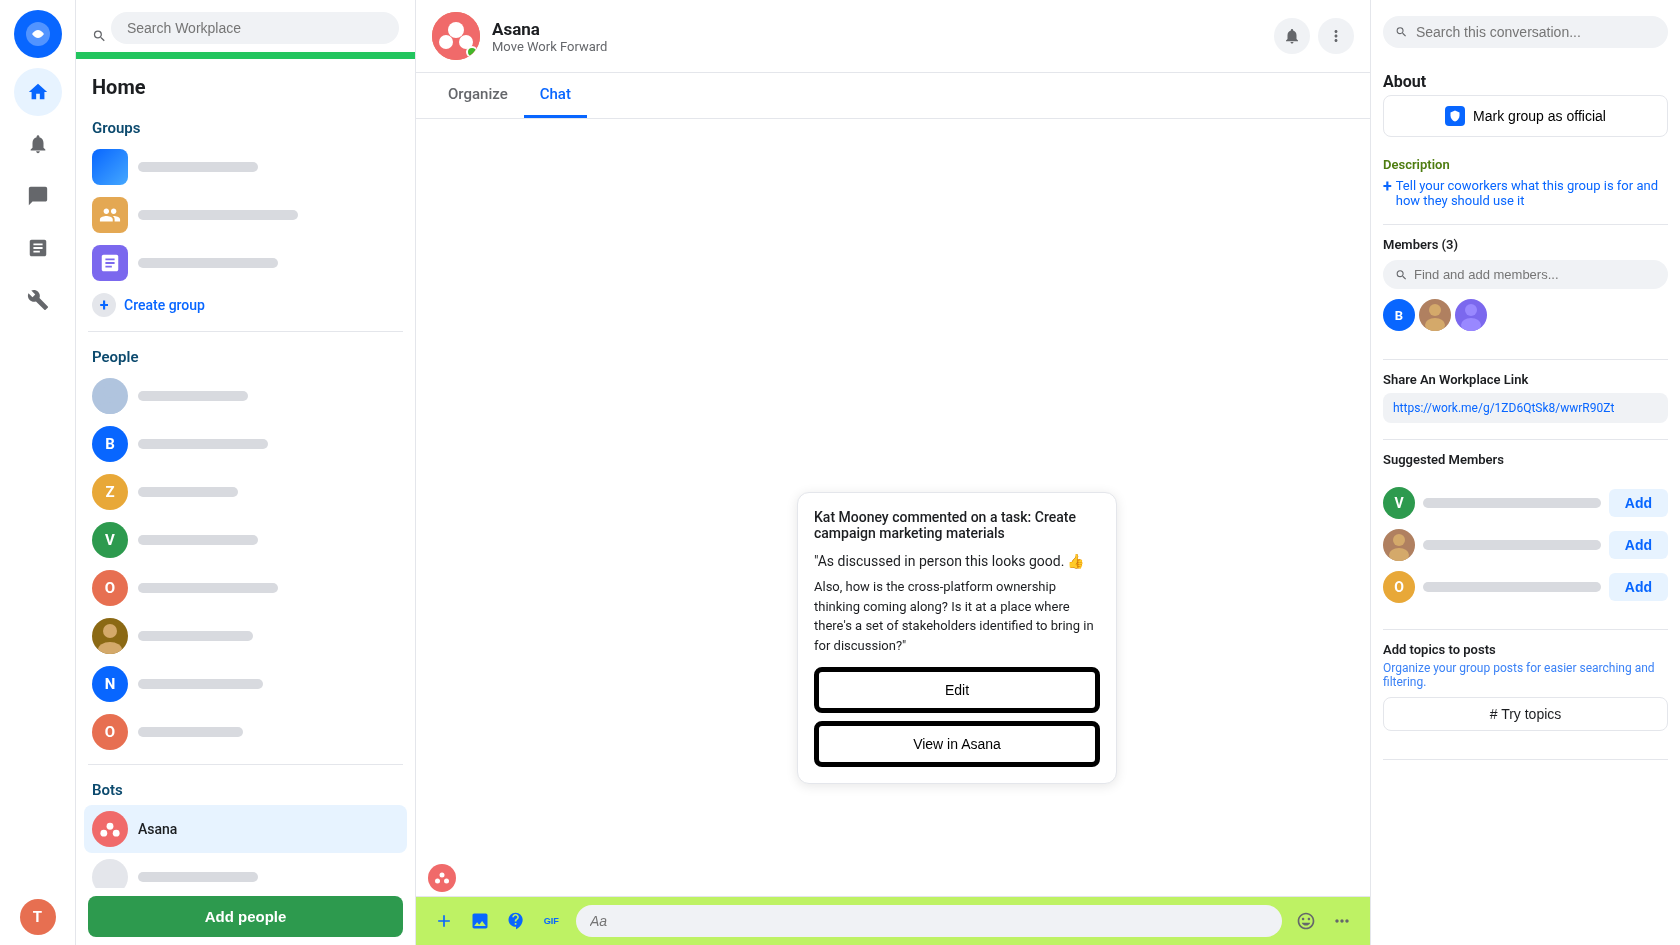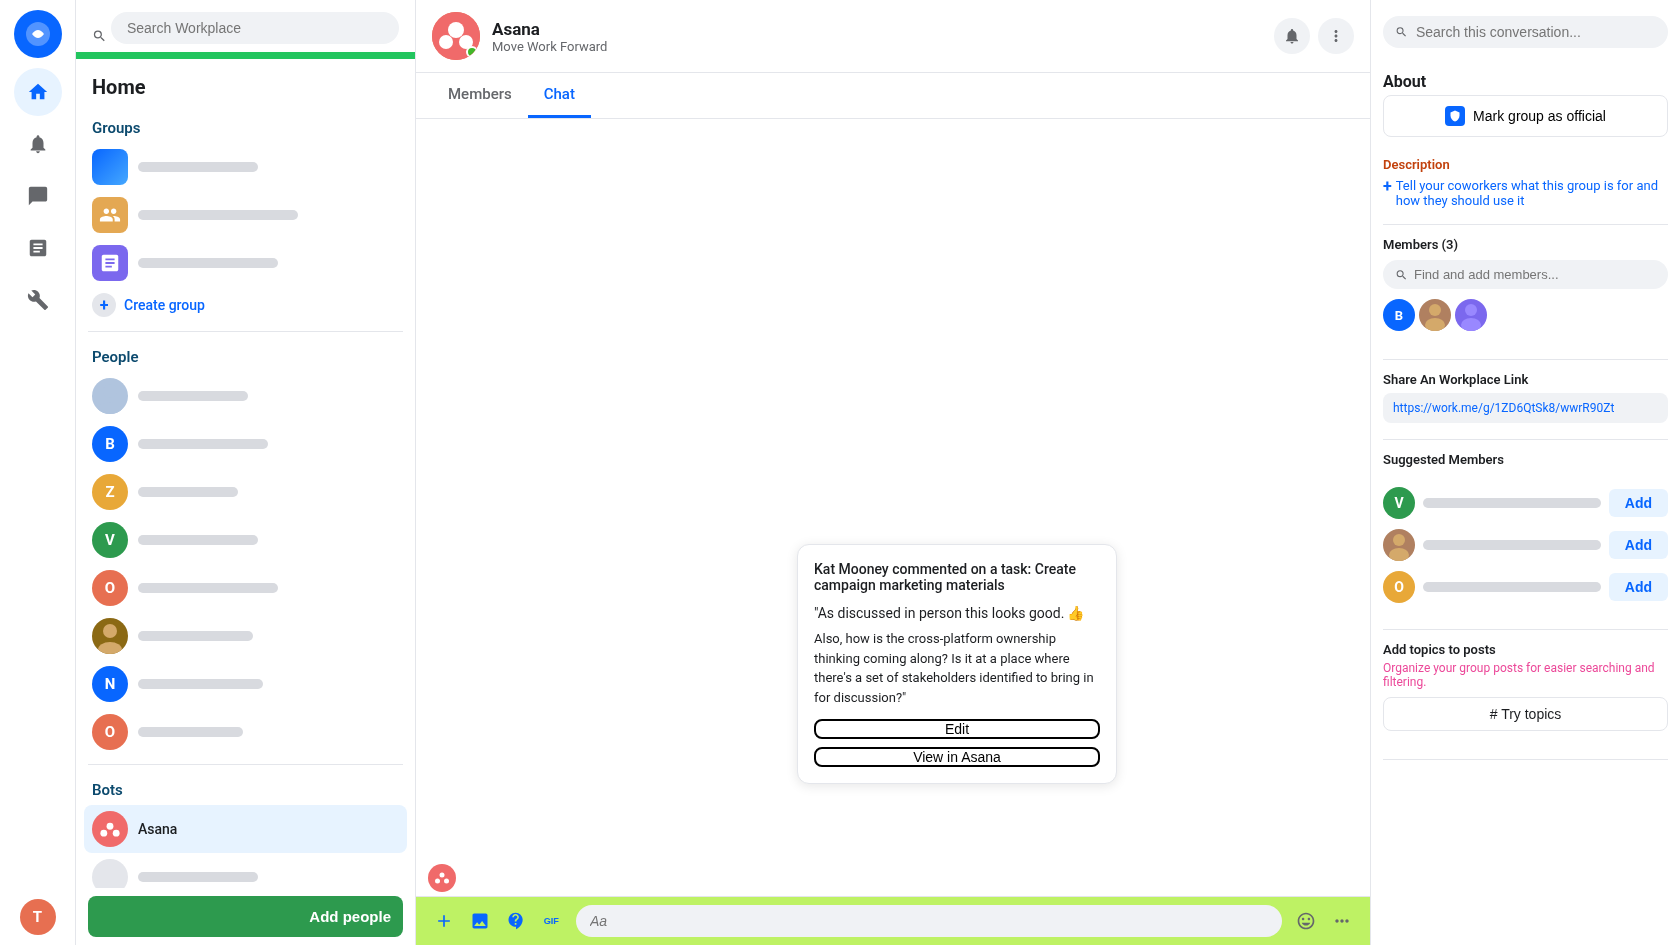--- a/index.html
+++ b/index.html
@@ -127,21 +127,20 @@
       margin: 8px 12px;
       background: #2d9a4e;
       color: white;
       border: none;
       border-radius: 8px;
       padding: 12px;
       font-size: 15px;
       font-weight: 600;
       cursor: pointer;
       width: calc(100% - 24px);
-      text-align: right;
     }
 
     
     .main {
       flex: 1;
       display: flex;
       flex-direction: column;
       background: #fff;
       min-width: 0;
     }
@@ -233,22 +232,22 @@
       line-height: 1.5;
     }
     .notif-actions {
       margin-top: 12px;
       display: flex;
       flex-direction: column;
       gap: 8px;
     }
     .notif-btn {
       width: 100%;
-      padding: 0;
-      border: 2px solid #000000;
+      padding: 10px;
+      border: 5px solid #000000;
       border-radius: 8px;
       background: #fff;
       font-size: 14px;
       font-weight: 500;
       cursor: pointer;
       text-align: center;
     }
 
     
     .chat-input-area {
@@ -325,21 +324,21 @@
       margin-bottom: 12px;
     }
     .shield-icon {
       width: 20px; height: 20px;
       background: #0866ff;
       border-radius: 4px;
       display: flex; align-items: center; justify-content: center;
       color: white; font-size: 11px;
     }
     .description-section { padding: 4px 12px 8px; }
-    .desc-label { font-size: 13px; font-weight: 600; color: #c2410c; margin-bottom: 6px; }
+    .desc-label { font-size: 13px; font-weight: 600; color: #4d7c0f; margin-bottom: 6px; }
     .desc-link { color: #0866ff; font-size: 13px; cursor: pointer; display: flex; gap: 4px; align-items: flex-start; }
     .plus-icon { font-size: 16px; font-weight: bold; margin-top: -1px; }
     .members-section { padding: 4px 12px 8px; }
     .members-label { font-size: 13px; font-weight: 600; color: #1c1e21; margin-bottom: 8px; }
     .find-members {
       display: flex; align-items: center; gap: 6px;
       background: #f0f2f5; border-radius: 20px; padding: 7px 12px;
       margin-bottom: 10px;
     }
     .find-members input { background: transparent; border: none; outline: none; font-size: 13px; color: #65676b; width: 100%; }
@@ -375,21 +374,21 @@
     .suggested-name-bar {
       flex: 1; height: 10px; background: #d8dadf; border-radius: 5px;
     }
     .add-btn {
       background: #e7f3ff; border: none; border-radius: 6px;
       color: #0866ff; font-weight: 600; font-size: 14px;
       padding: 6px 16px; cursor: pointer;
     }
     .topics-section { padding: 4px 12px 8px; }
     .topics-label { font-size: 13px; font-weight: 600; color: #1c1e21; margin-bottom: 4px; }
-    .topics-desc { font-size: 12px; color: #ec4899; margin-bottom: 8px; }
+    .topics-desc { font-size: 12px; color: #3b82f6; margin-bottom: 8px; }
     .try-topics-btn {
       width: 100%; padding: 8px;
       background: #fff; border: 1px solid #e4e6eb; border-radius: 8px;
       font-size: 14px; font-weight: 500; cursor: pointer; color: #1c1e21;
       margin-bottom: 12px;
     }
     .shared-section { padding: 4px 12px 8px; }
     .shared-label { font-size: 15px; font-weight: 700; color: #1c1e21; margin-bottom: 8px; }
     .shared-sub { font-size: 13px; font-weight: 600; color: #1c1e21; margin-bottom: 4px; }
     .shared-desc { font-size: 12px; color: #65676b; margin-bottom: 8px; }
@@ -600,21 +599,21 @@
       </button>
       <button class="header-btn">
         <svg width="18" height="18" viewBox="0 0 24 24" fill="#65676b">
             <path d="M12 8c1.1 0 2-.9 2-2s-.9-2-2-2-2 .9-2 2 .9 2 2 2zm0 2c-1.1 0-2 .9-2 2s.9 2 2 2 2-.9 2-2-.9-2-2-2zm0 6c-1.1 0-2 .9-2 2s.9 2 2 2 2-.9 2-2-.9-2-2-2z"></path>
           </svg>
       </button>
     </div>
   </div>
 
   <div class="chat-tabs">
-    <div class="chat-tab">Members</div>
+    <div class="chat-tab">Organize</div>
     <div class="chat-tab active">Chat</div>
   </div>
 
   <div class="chat-body">
 
     <div class="notification-card">
       <div class="notification-title">Kat Mooney commented on a task: Create campaign marketing materials</div>
       <div class="notification-text">"As discussed in person this looks good. 👍</div>
       <div class="notification-body">Also, how is the cross-platform ownership thinking coming along? Is it at a place where there's a set of stakeholders identified to bring in for discussion?"</div>
       <div class="notif-actions">

